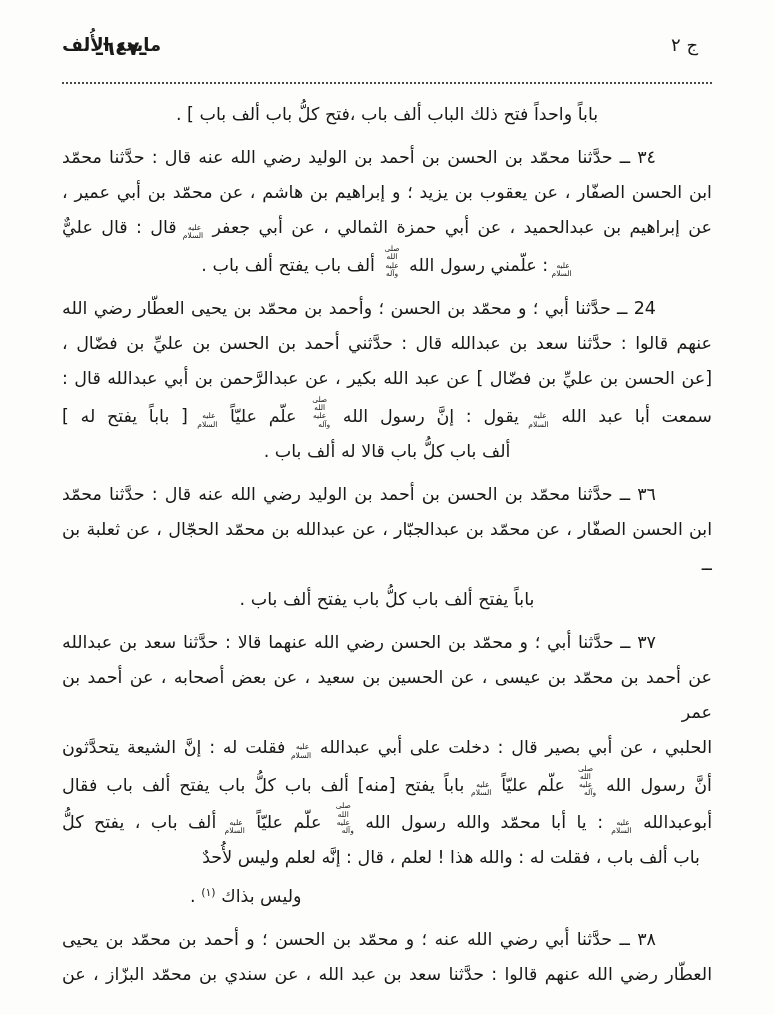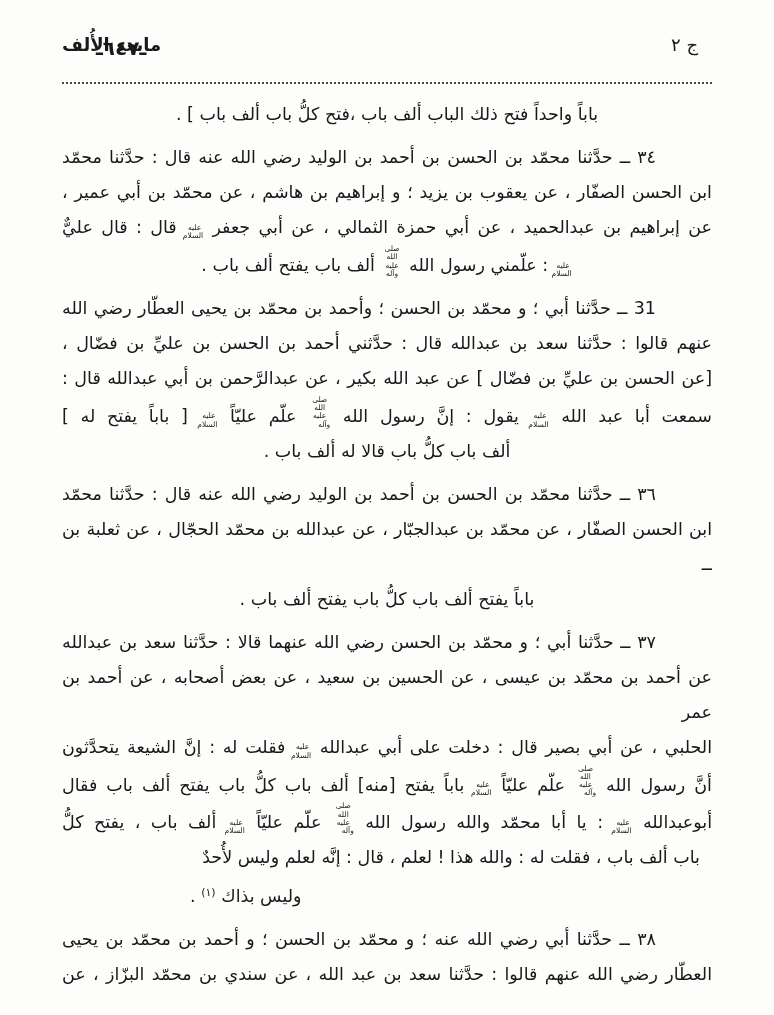--- a/index.html
+++ b/index.html
@@ -95,21 +95,21 @@
     <span class="pnum">ـ٦٤٧ـ</span>
   </div>
   <div class="hdr-rule"></div>
 
   <div class="body-text">
     <div class="bl center">باباً واحداً فتح ذلك الباب ألف باب ،فتح كلُّ باب ألف باب ] .</div>
     <div class="bl just para">٣٤ ــ حدَّثنا محمّد بن الحسن بن أحمد بن الوليد رضي الله عنه قال : حدَّثنا محمّد</div>
     <div class="bl just">ابن الحسن الصفّار ، عن يعقوب بن يزيد ؛ و إبراهيم بن هاشم ، عن محمّد بن أبي عمير ،</div>
     <div class="bl just">عن إبراهيم بن عبدالحميد ، عن أبي حمزة الثمالي ، عن أبي جعفر <span class="lig as">عليه السلام</span> قال : قال عليٌّ</div>
     <div class="bl center"><span class="lig as">عليه السلام</span> : علّمني رسول الله <span class="lig saww">صلى الله عليه وآله</span> ألف باب يفتح ألف باب .</div>
-    <div class="bl just para">31 ــ حدَّثنا أبي ؛ و محمّد بن الحسن ؛ وأحمد بن محمّد بن يحيى العطّار رضي الله</div>
+    <div class="bl just para">24 ــ حدَّثنا أبي ؛ و محمّد بن الحسن ؛ وأحمد بن محمّد بن يحيى العطّار رضي الله</div>
     <div class="bl just">عنهم قالوا : حدَّثنا سعد بن عبدالله قال : حدَّثني أحمد بن الحسن بن عليِّ بن فضّال ،</div>
     <div class="bl just">[عن الحسن بن عليِّ بن فضّال ] عن عبد الله بكير ، عن عبدالرَّحمن بن أبي عبدالله قال :</div>
     <div class="bl just">سمعت أبا عبد الله <span class="lig as">عليه السلام</span> يقول : إنَّ رسول الله <span class="lig saww">صلى الله عليه وآله</span> علّم عليّاً <span class="lig as">عليه السلام</span> [ باباً يفتح له ]</div>
     <div class="bl center">ألف باب كلُّ باب قالا له ألف باب .</div>
     <div class="bl just para">٣٦ ــ حدَّثنا محمّد بن الحسن بن أحمد بن الوليد رضي الله عنه قال : حدَّثنا محمّد</div>
     <div class="bl just">ابن الحسن الصفّار ، عن محمّد بن عبدالجبّار ، عن عبدالله بن محمّد الحجّال ، عن ثعلبة بن ــ</div>
     <div class="bl center">باباً يفتح ألف باب كلُّ باب يفتح ألف باب .</div>
     <div class="bl just para">٣٧ ــ حدَّثنا أبي ؛ و محمّد بن الحسن رضي الله عنهما قالا : حدَّثنا سعد بن عبدالله</div>
     <div class="bl just">عن أحمد بن محمّد بن عيسى ، عن الحسين بن سعيد ، عن بعض أصحابه ، عن أحمد بن عمر</div>
     <div class="bl just">الحلبي ، عن أبي بصير قال : دخلت على أبي عبدالله <span class="lig as">عليه السلام</span> فقلت له : إنَّ الشيعة يتحدَّثون</div>

